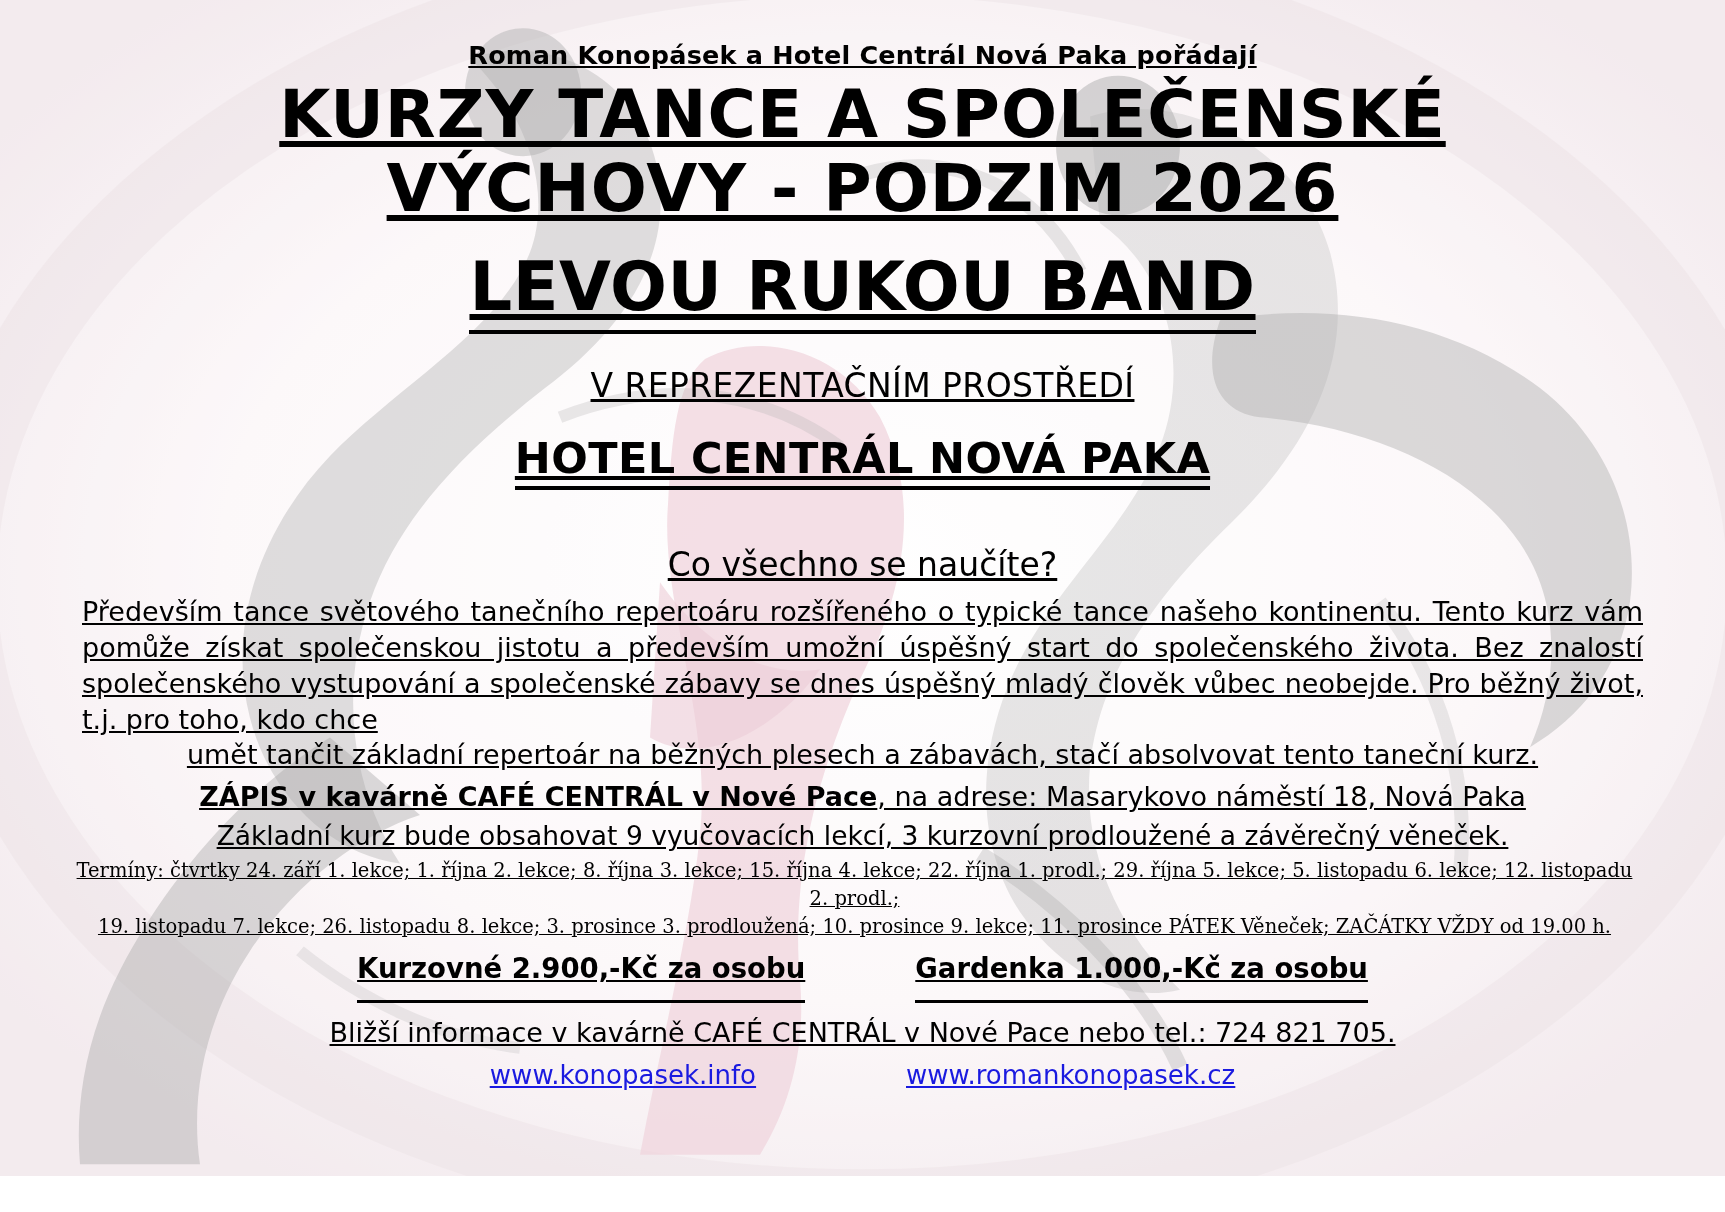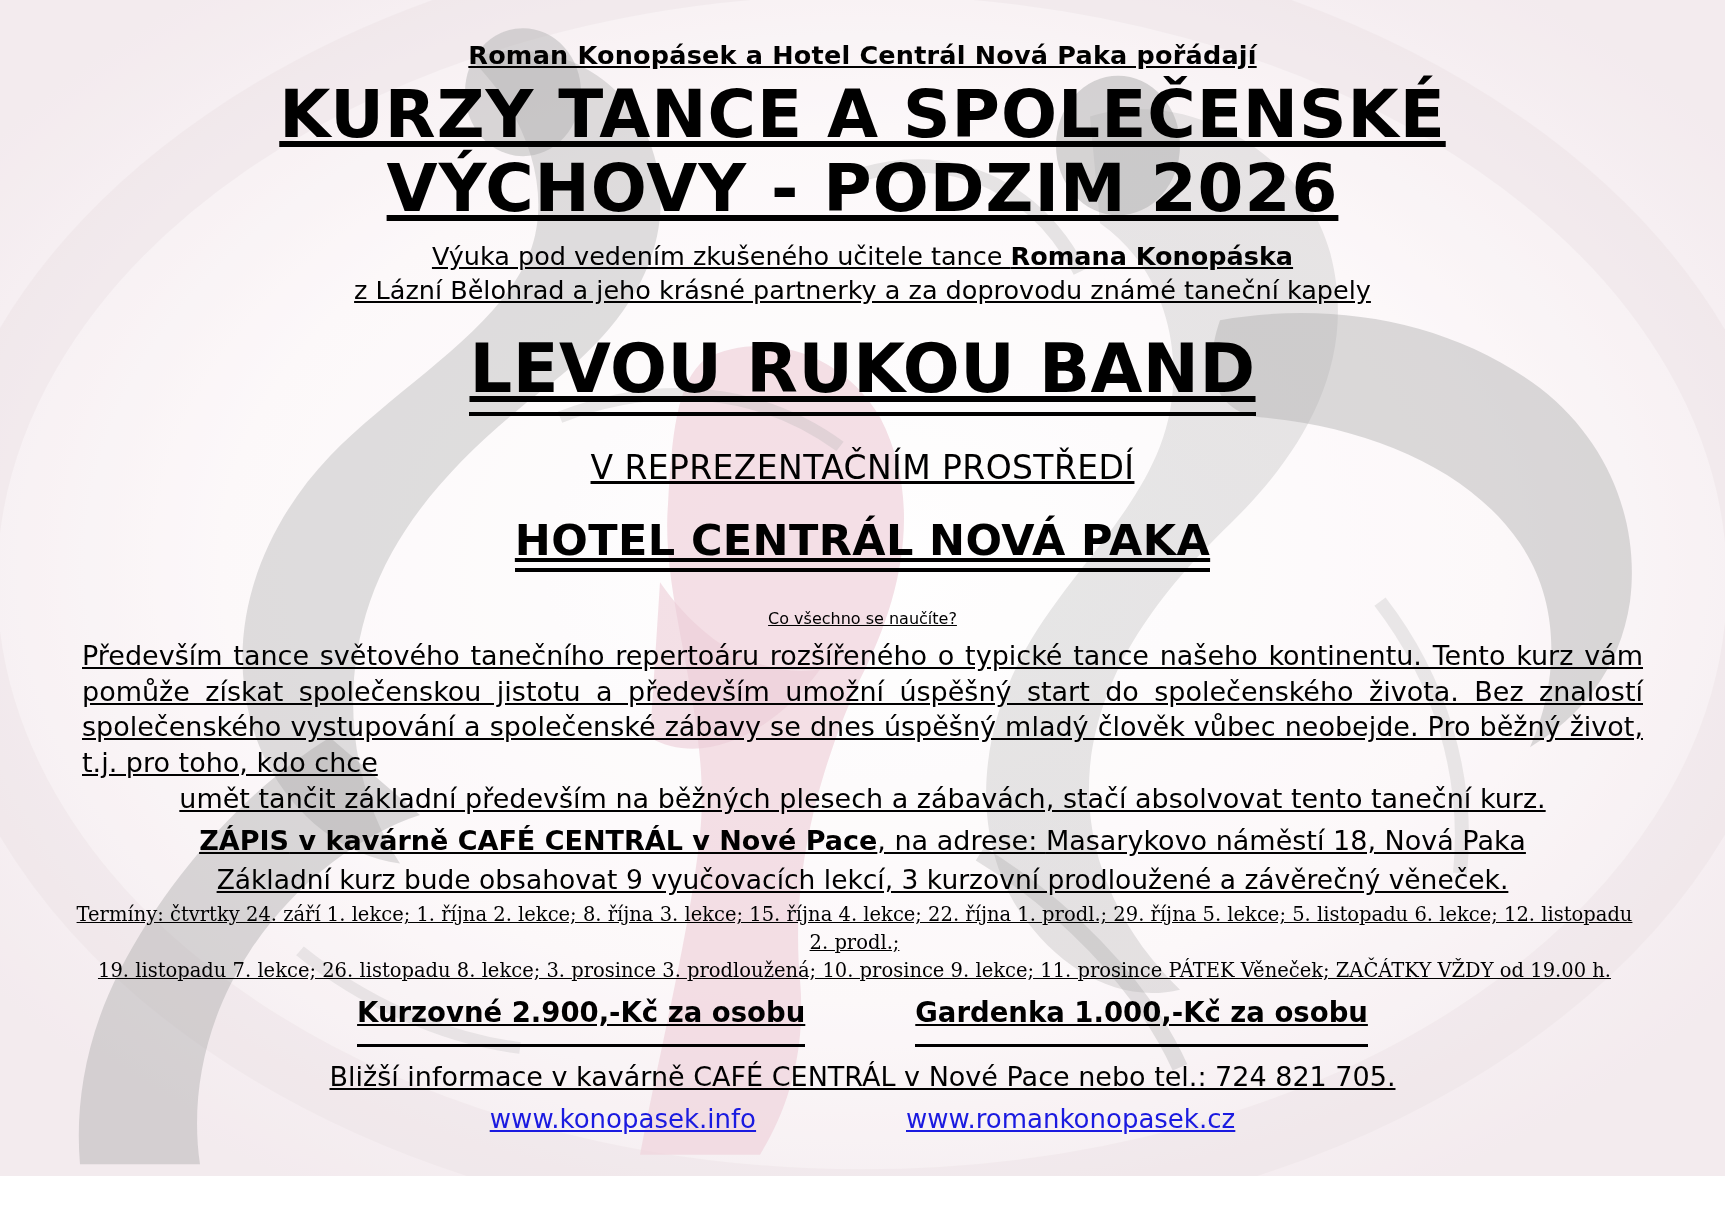--- a/index.html
+++ b/index.html
@@ -90,22 +90,22 @@
     font-weight: bold;
     margin-top: 28px;
     letter-spacing: 0.4px;
   }
   .venue span {
     border-bottom: 4px solid #000;
     padding-bottom: 3px;
   }
 
   .question {
-    font-size: 16px;
-    margin-top: 44px;
+    font-size: 33px;
+    margin-top: 62px;
     text-align: center;
   }
 
   .body-text {
     font-size: 27px;
     line-height: 1.33;
     text-align: justify;
     margin: 10px 42px 0 42px;
   }
   .body-text .last-line {
@@ -224,42 +224,36 @@
 
   <div class="content">
 
     <div class="organizer">Roman Konopásek a Hotel Centrál Nová Paka pořádají</div>
 
     <h1 class="title">
       <span class="line1">KURZY TANCE A SPOLEČENSKÉ</span>
       <span class="line2">VÝCHOVY  -  PODZIM 2026</span>
     </h1>
 
-    <div class="subtitle">
-      <div>
-        <span>Výuka pod vedením zkušeného učitele tance </span><b>Romana Konopáska</b>
-      </div>
-      <div>z Lázní Bělohrad a jeho krásné partnerky a za doprovodu známé taneční kapely</div>
-    </div>
 
     <div class="band">
       <span>LEVOU RUKOU BAND</span>
     </div>
 
     <div class="venue-intro">V REPREZENTAČNÍM PROSTŘEDÍ</div>
 
     <div class="venue">
       <span>HOTEL CENTRÁL NOVÁ  PAKA</span>
     </div>
 
     <div class="question">Co všechno se naučíte?</div>
 
     <div class="body-text">
       <span>Především tance světového tanečního repertoáru rozšířeného o typické tance našeho kontinentu. Tento kurz vám pomůže získat společenskou jistotu a především umožní úspěšný start do společenského života. Bez znalostí společenského vystupování a společenské zábavy se dnes úspěšný mladý člověk vůbec neobejde. Pro běžný život, t.j. pro toho, kdo chce</span>
-      <span class="last-line">umět tančit základní především na běžných plesech a zábavách, stačí absolvovat tento taneční kurz.</span>
+      <span class="last-line">umět tančit základní repertoár na běžných plesech a zábavách, stačí absolvovat tento taneční kurz.</span>
     </div>
 
     <div class="signup">
       <span class="u b">ZÁPIS</span><span class="b"> v kavárně CAFÉ CENTRÁL v Nové Pace</span><span>, na adrese: </span><span class="u">Masarykovo náměstí 18, Nová Paka</span>
     </div>
 
     <div class="course-note">Základní kurz bude obsahovat 9 vyučovacích lekcí, 3 kurzovní prodloužené a závěrečný věneček.</div>
 
     <div class="terms">
       <div>

